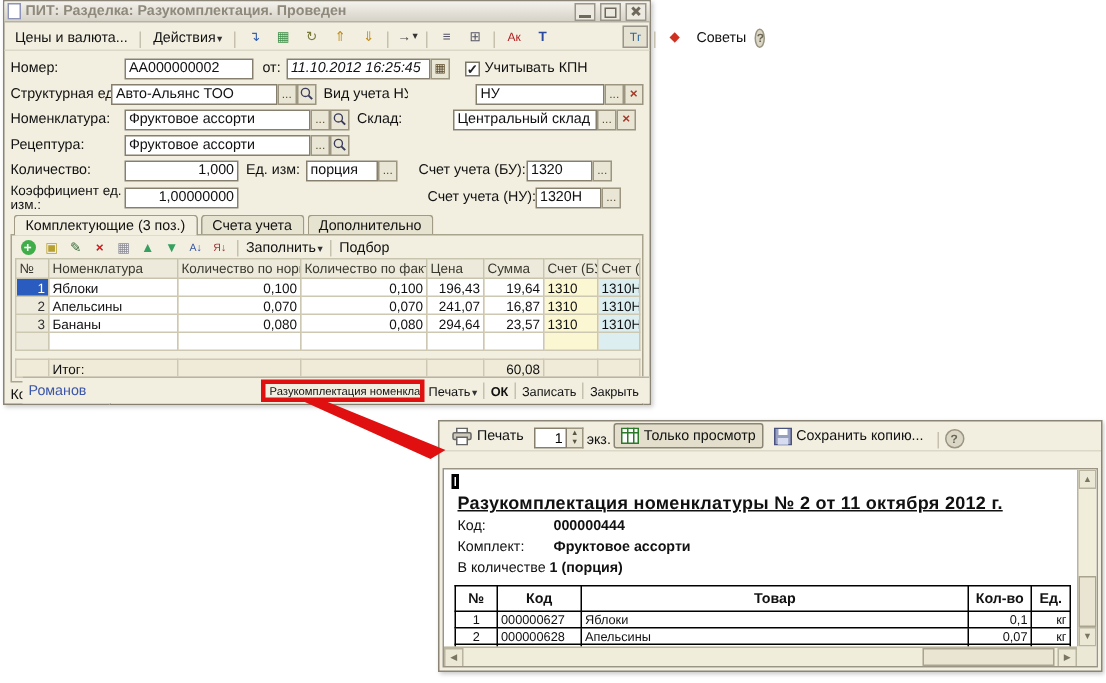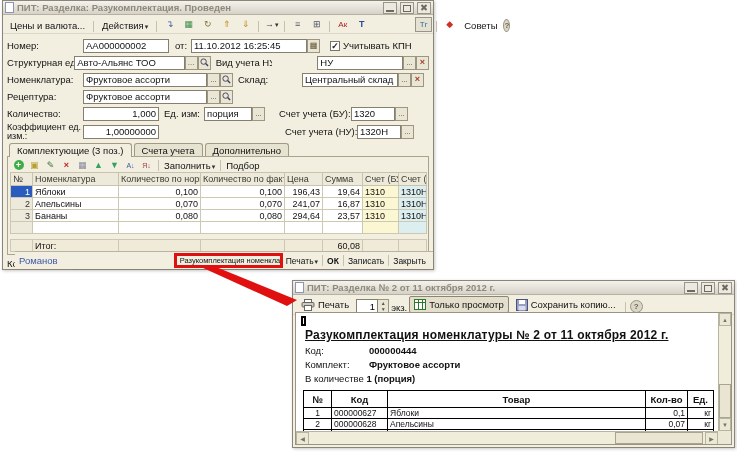--- a/index.html
+++ b/index.html
@@ -135,21 +135,21 @@
     <span class="ico" style="color:#d03020;">◆</span>
     <span class="tbtxt">Советы</span>
     <span class="help">?</span>
   </div>
 
   <div style="padding-top:3px;">
     <div class="fr">
       <span class="lab" style="width:76px;">Номер:</span>
       <span class="inp" style="width:86px;">АА000000002</span>
       <span class="lab" style="margin-left:6px;width:16px;">от:</span>
-      <span class="inp" style="width:116px;">11.10.2012 16:25:45</span>
+      <span class="inp" style="width:96px;font-style:italic;">11.10.2012 16:25:45</span>
       <span class="sq">▦</span>
       <span class="chk" style="margin-left:10px;">✓</span>
       <span class="lab" style="margin-left:3px;">Учитывать КПН</span>
     </div>
     <div class="fr">
       <span class="lab" style="width:76px;">Структурная единица:</span>
       <span class="inp" style="width:124px;">Авто-Альянс ТОО</span>
       <span class="sq">...</span>
       <span class="sq">
           <svg width="9" height="9" viewBox="0 0 10 10">
@@ -329,27 +329,20 @@
       <span class="fbt">Закрыть</span>
     </span>
   </div>
 </div>
 
 <svg class="annot" style="left:185px;top:258px;" width="130" height="56" viewBox="0 0 130 56">
   <polygon points="16,9 31,9 112,42 102,48" style="fill:var(--annotation,#e01010)"></polygon>
 </svg>
 
 <div class="win" style="left:292px;top:280px;width:443px;height:168px;">
-  <div class="tbar">
-    <span class="dico"></span>
-    <span class="ttl">ПИТ: Разделка № 2 от 11 октября 2012 г.</span>
-    <span class="wb min"></span>
-    <span class="wb max"></span>
-    <span class="wb cls"></span>
-  </div>
   <div class="mtb" style="height:17px;">
     <span class="tb2" style="border-color:transparent;background:none;">
       <svg width="14" height="12" viewBox="0 0 14 12">
           <rect x="3.5" y="0.5" width="7" height="3" fill="#fff" stroke="#666"></rect>
           <rect x="1" y="3.5" width="12" height="4.5" rx="1" fill="#cfcaba" stroke="#666"></rect>
           <rect x="3.5" y="6.5" width="7" height="5" fill="#fff" stroke="#666"></rect>
         </svg>
       <span>Печать</span>
     </span>
     <span class="spin">

